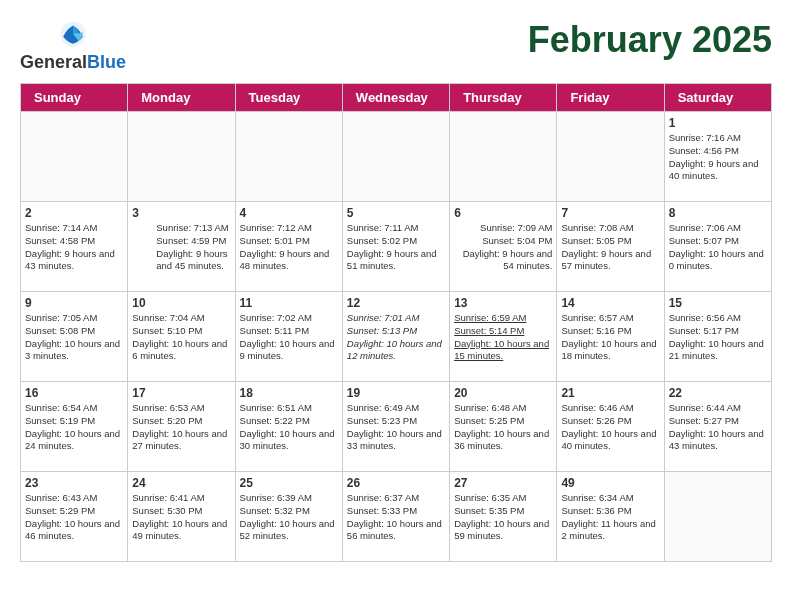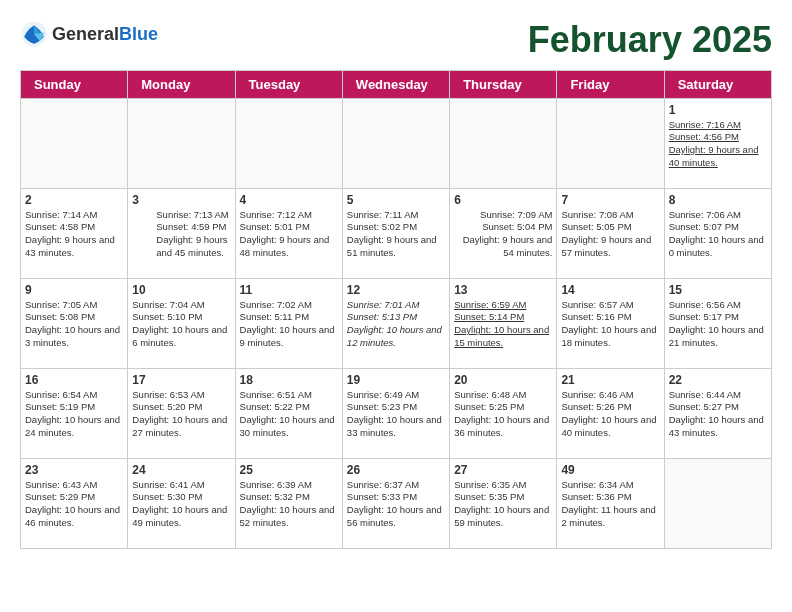--- a/index.html
+++ b/index.html
@@ -13,20 +13,21 @@
     .header-area {
       display: flex;
       justify-content: space-between;
       align-items: flex-start;
       margin-bottom: 10px;
     }
     .logo {
       display: flex;
       align-items: center;
       gap: 4px;
+      flex-direction: column;
     }
     .logo-text-general {
       font-size: 18px;
       font-weight: bold;
       color: #333;
     }
     .logo-text-blue {
       font-size: 18px;
       font-weight: bold;
       color: #1a6fc4;
@@ -122,21 +123,21 @@
   <tbody id="calendar-body">
   <tr>
         <td class="empty"></td>
         <td class="empty"></td>
         <td class="empty"></td>
         <td class="empty"></td>
         <td class="empty"></td>
         <td class="empty"></td>
         <td>
           <span class="day-number">1</span>
-          <div class="day-info" style="white-space: pre-line; text-decoration: underline;">Sunrise: 7:16 AM
+          <div class="day-info" style="white-space: pre-line;">Sunrise: 7:16 AM
 Sunset: 4:56 PM
 Daylight: 9 hours and 40 minutes.</div>
         </td>
       </tr>
       <tr>
         <td>
           <span class="day-number">2</span>
           <div class="day-info" style="white-space: pre-line;">Sunrise: 7:14 AM
 Sunset: 4:58 PM
 Daylight: 9 hours and 43 minutes.</div>

